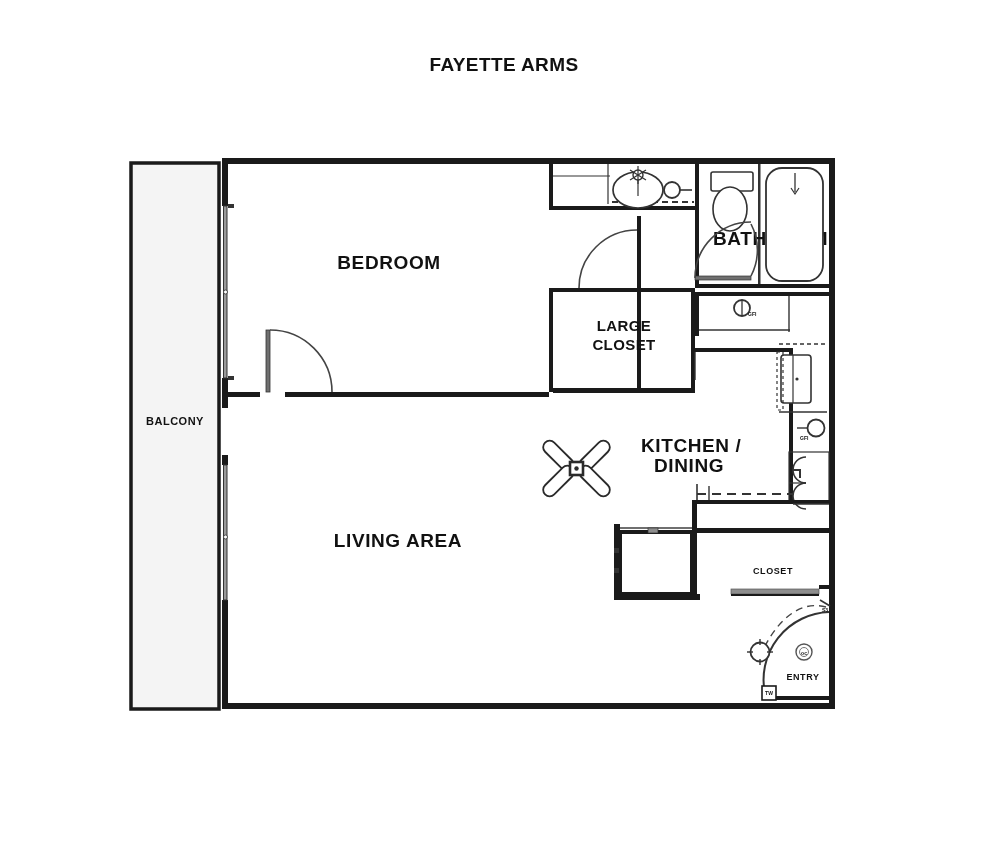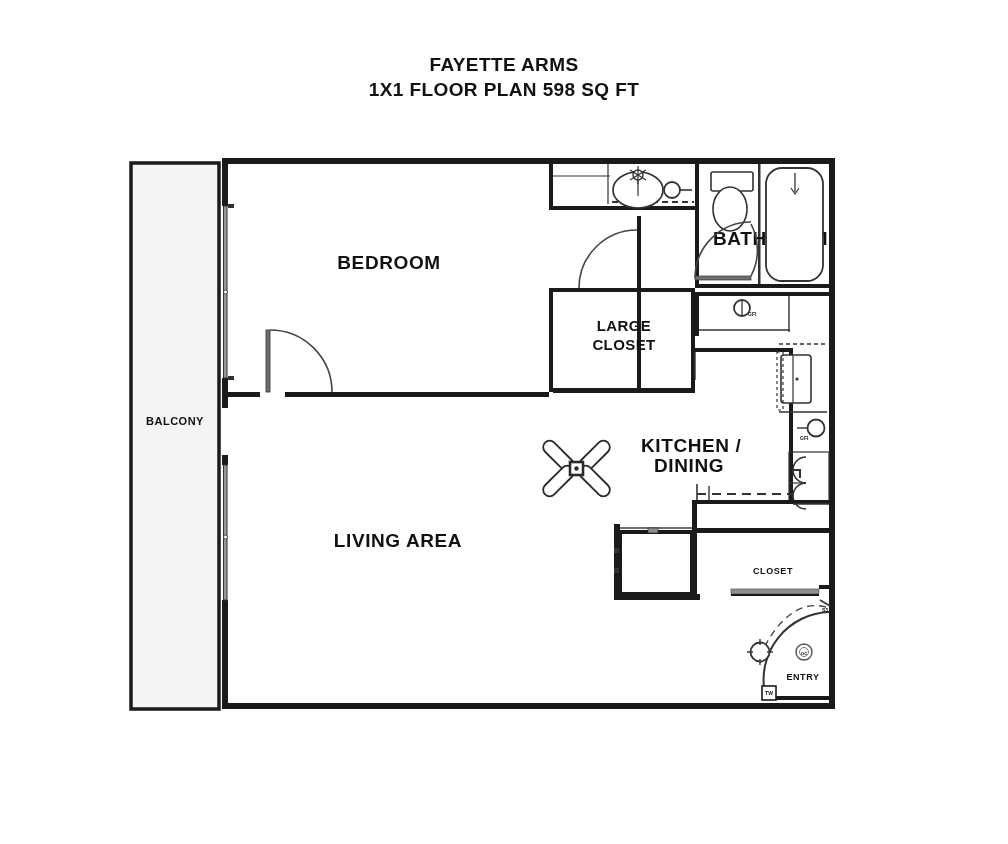--- a/index.html
+++ b/index.html
@@ -66,21 +66,20 @@
     font-weight: bold;
   }
 </style>
 </head>
 <body>
 
 <div id="plan-root">
 
   <div class="title-block">
     <div class="title-line">FAYETTE ARMS</div>
-    <div class="title-line">1X1 FLOOR PLAN 598 SQ FT</div>
   </div>
 
   <svg width="1008" height="844" viewBox="0 0 1008 844">
 
     <g>
       <rect x="131" y="163" width="88" height="546" fill="#f4f4f4" stroke="#1a1a1a" stroke-width="3.5"></rect>
       <text class="rm-label-sm" x="175" y="425" text-anchor="middle">BALCONY</text>
     </g>
 
     <g>

